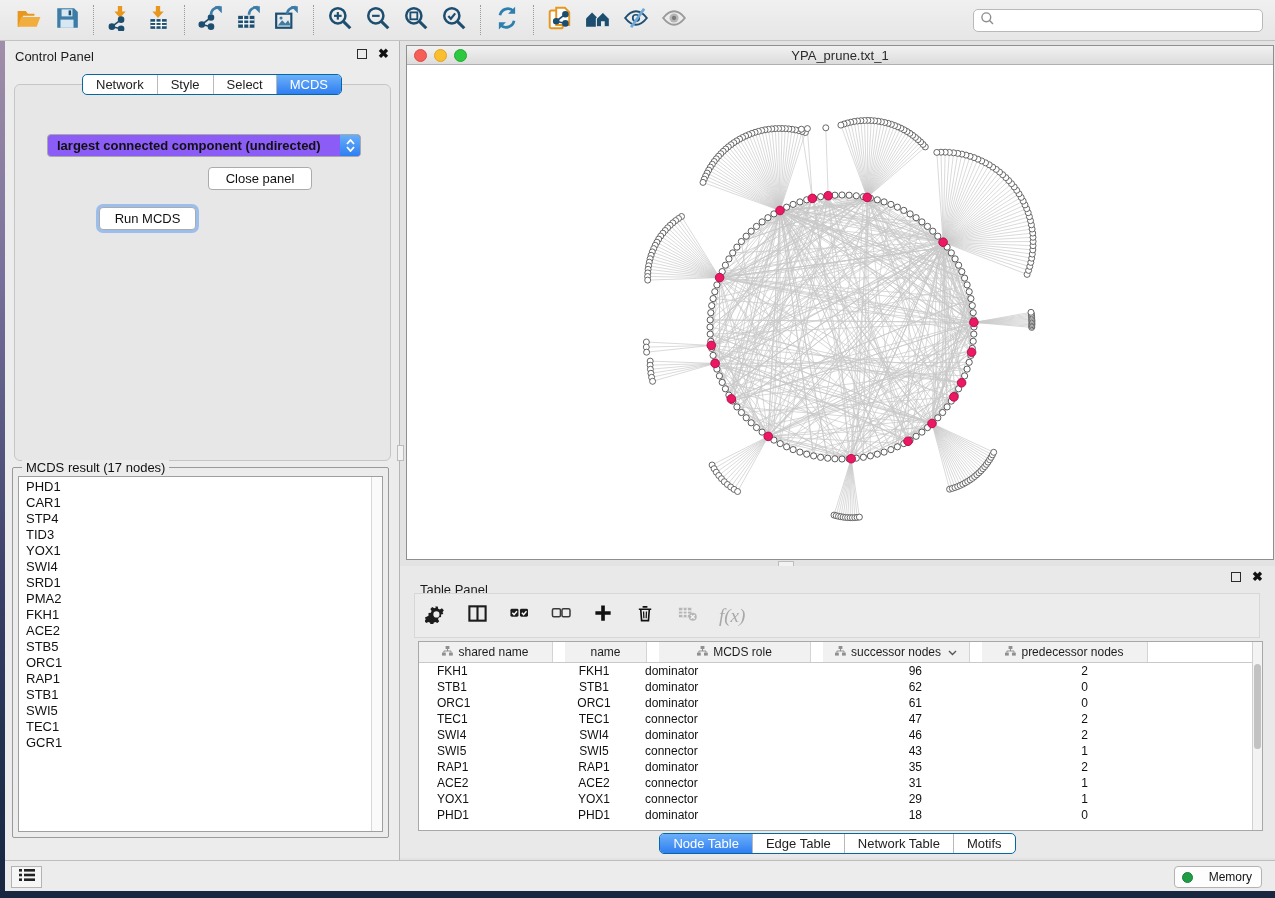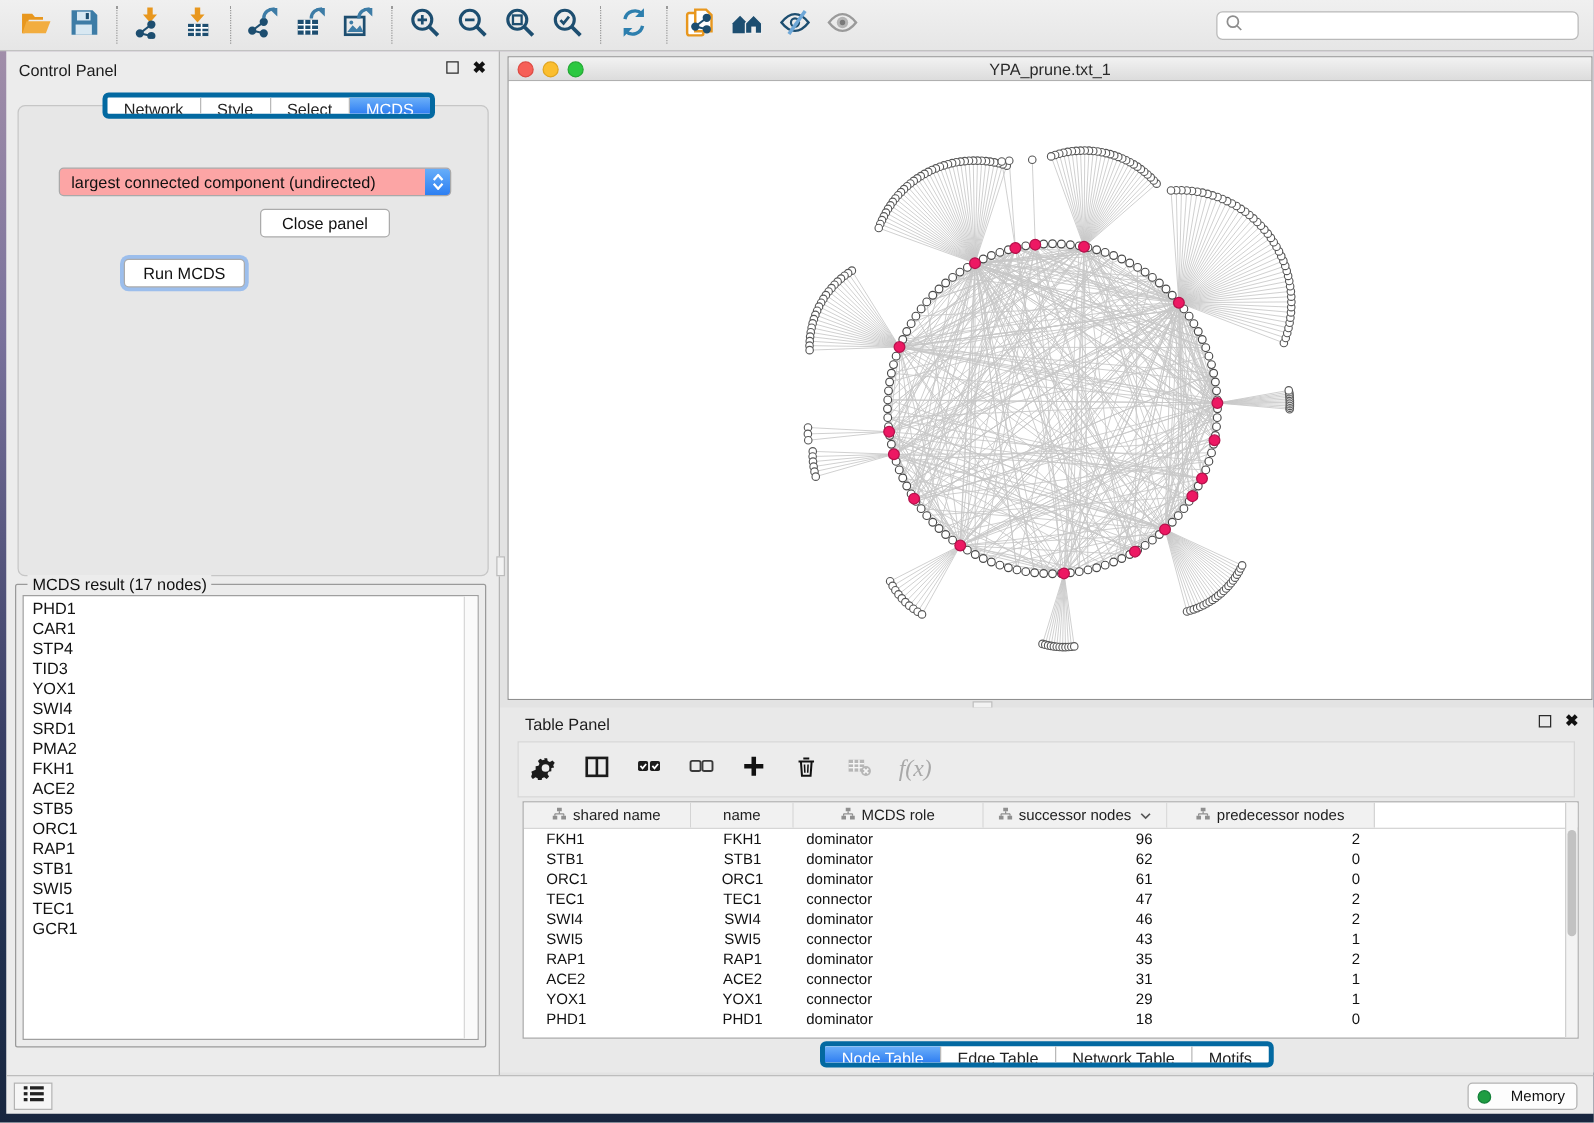--- a/index.html
+++ b/index.html
@@ -28,36 +28,36 @@
   
   .control-panel {
     position:absolute; left:5px; top:41px; width:395px; height:819px;
     background:#ececec; border-right:1px solid #b5b5b5;
   }
   .panel-header { position:absolute; left:10px; top:8px; font-size:13px; color:#1c1c1c; }
   .win-icons { position:absolute; right:10px; top:8px; display:flex; gap:11px; align-items:center; }
   .float-ico { width:10px; height:10px; border:1.6px solid #2b2b2b; background:transparent; }
   .close-ico { font-size:13px; font-weight:bold; color:#111; line-height:10px; }
   .seg-tabs {
-    position:absolute; display:inline-flex; border:4px solid #0369a1; border-radius:5px;
+    position:absolute; display:inline-flex; border:1px solid #0369a1; border-radius:5px;
     background:#fff; overflow:hidden; height:21px; z-index:3;
   }
   .seg { padding:2px 13px; font-size:13px; color:#222; border-left:1px solid #b9b9b9; line-height:16px; white-space:nowrap; }
   .seg:first-child { border-left:none; }
   .seg.active { background:linear-gradient(#6cb0f9,#2f7ef2); color:#fff; }
   .cp-tabs { left:77px; top:33px; }
   .cp-box {
     position:absolute; left:9px; top:43px; width:377px; height:377px;
     background:#e7e7e7; border:1px solid #c6c6c6; border-radius:6px;
   }
   .opt-label { position:absolute; left:0; right:0; top:30px; text-align:center; font-size:13px; color:#1a1a1a; }
   .dropdown {
     position:absolute; left:32px; top:49px; width:314px; height:23px;
-    background:#fca5a5; border:1px solid #a9a9a9; border-radius:4px;
-    display:flex; align-items:center;
+    background:#8b5cf6; border:1px solid #a9a9a9; border-radius:4px;
+    display:flex; align-items:center;font-weight:bold;
   }
   .dropdown .dd-text { flex:1; font-size:13px; color:#111; padding-left:9px; white-space:nowrap; overflow:hidden; }
   .dd-step {
     width:20px; height:21px; border-radius:0 3px 3px 0;
     background:linear-gradient(#67aef9,#2d7ff2); display:flex; flex-direction:column;
     align-items:center; justify-content:center; gap:1px;
   }
   .dd-step svg { width:9px; height:6px; }
   .btn {
     position:absolute; height:23px; background:#fff; border:1px solid #ababab; border-radius:4px;
@@ -91,31 +91,31 @@
   .traffic { display:flex; gap:7px; margin-left:7px; }
   .tl { width:13px; height:13px; border-radius:50%; }
   .tl-red { background:#f65f57; border:1px solid #dd4b43; }
   .tl-yellow { background:#fbbe2e; border:1px solid #e0a51f; }
   .tl-green { background:#2bc840; border:1px solid #24a834; }
   .net-title { position:absolute; left:0; right:0; text-align:center; font-size:13px; color:#2a2a2a; }
   .net-canvas { position:absolute; left:0; top:19px; width:866px; height:494px; background:#fff; }
   .h-splitter-handle { position:absolute; left:378px; top:520px; width:16px; height:6px; background:#f2f2f2; border:1px solid #bcbcbc; }
   
   .table-panel { position:absolute; left:0; top:525px; width:875px; height:292px; background:#e9e9e9; }
-  .tp-header { position:absolute; left:20px; top:6px; font-size:13px; color:#1c1c1c; }
+  .tp-header { position:absolute; left:20px; top:16px; font-size:13px; color:#1c1c1c; }
   .tp-winicons { position:absolute; right:12px; top:6px; display:flex; gap:11px; align-items:center; }
   .tp-toolbar {
     position:absolute; left:14px; top:27px; width:846px; height:45px;
     background:#ececec; border:1px solid #d7d7d7; display:flex; align-items:center; padding-left:10px; gap:4px;
   }
   .tp-tool { width:38px; height:34px; display:flex; align-items:center; justify-content:flex-start; }
   .tp-tool svg { width:21px; height:21px; }
   .fx-ico { font-family:"Liberation Serif", serif; font-style:italic; font-size:19px; color:#a8a8a8; }
   .tbl { position:absolute; left:18px; top:75px; width:845px; height:190px; background:#fff; border:1px solid #a8a8a8; overflow:hidden; }
-  .tbl-head { display:flex; height:21px; border-bottom:1px solid #c9c9c9; }
+  .tbl-head { display:flex; height:21px; border-bottom:1px solid #c9c9c9;gap:12px; }
   .th {
     background:#f1f1f1; border-right:1px solid #d4d4d4; font-size:12px; color:#1d1d1d;
     display:flex; align-items:center; justify-content:center; gap:5px;
   }
   .tr { display:flex; height:16px; font-size:12px; color:#111; }
   .td { display:flex; align-items:center; }
   .sort-chev { margin-left:2px; }
   .tbl-scroll { position:absolute; right:0; top:0; bottom:0; width:10px; background:#f3f3f3; border-left:1px solid #d0d0d0; }
   .tbl-thumb { position:absolute; left:1px; right:1px; top:22px; height:85px; background:#c2c2c2; border-radius:4px; }
   .tp-tabs-row { position:absolute; left:0; right:0; top:267px; display:flex; justify-content:center; }

